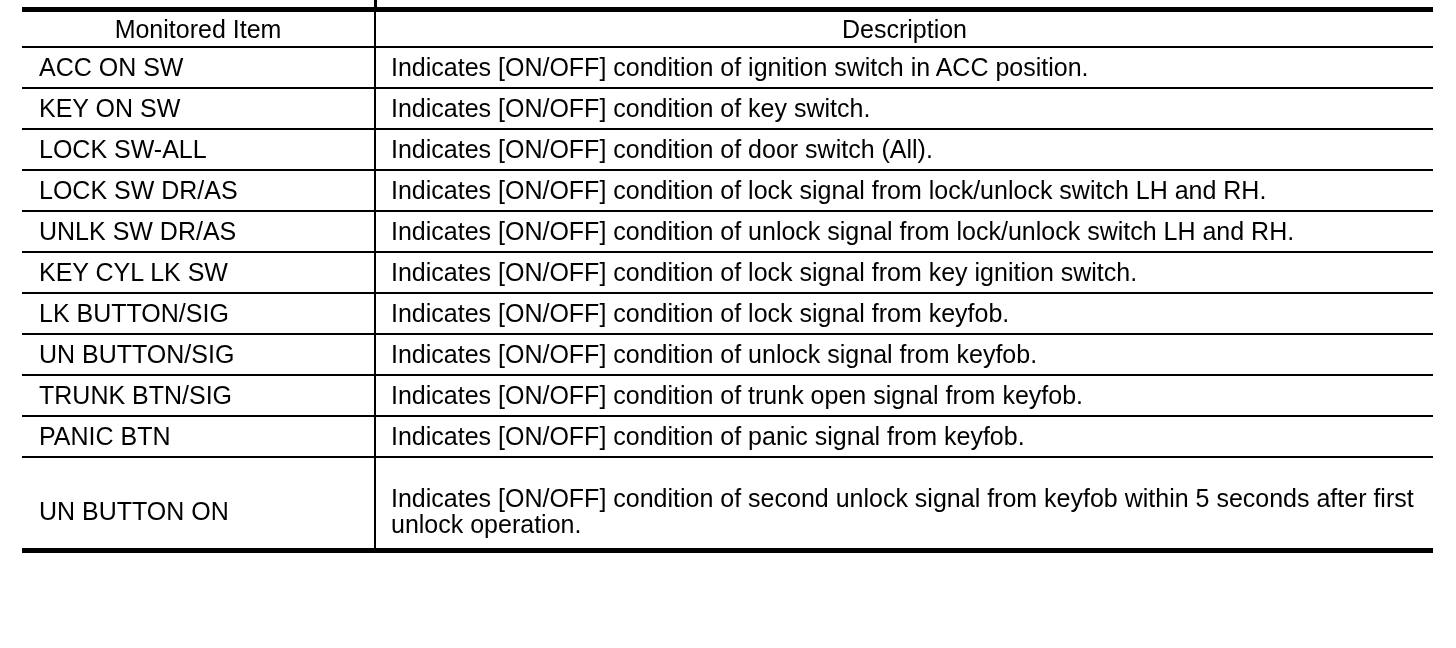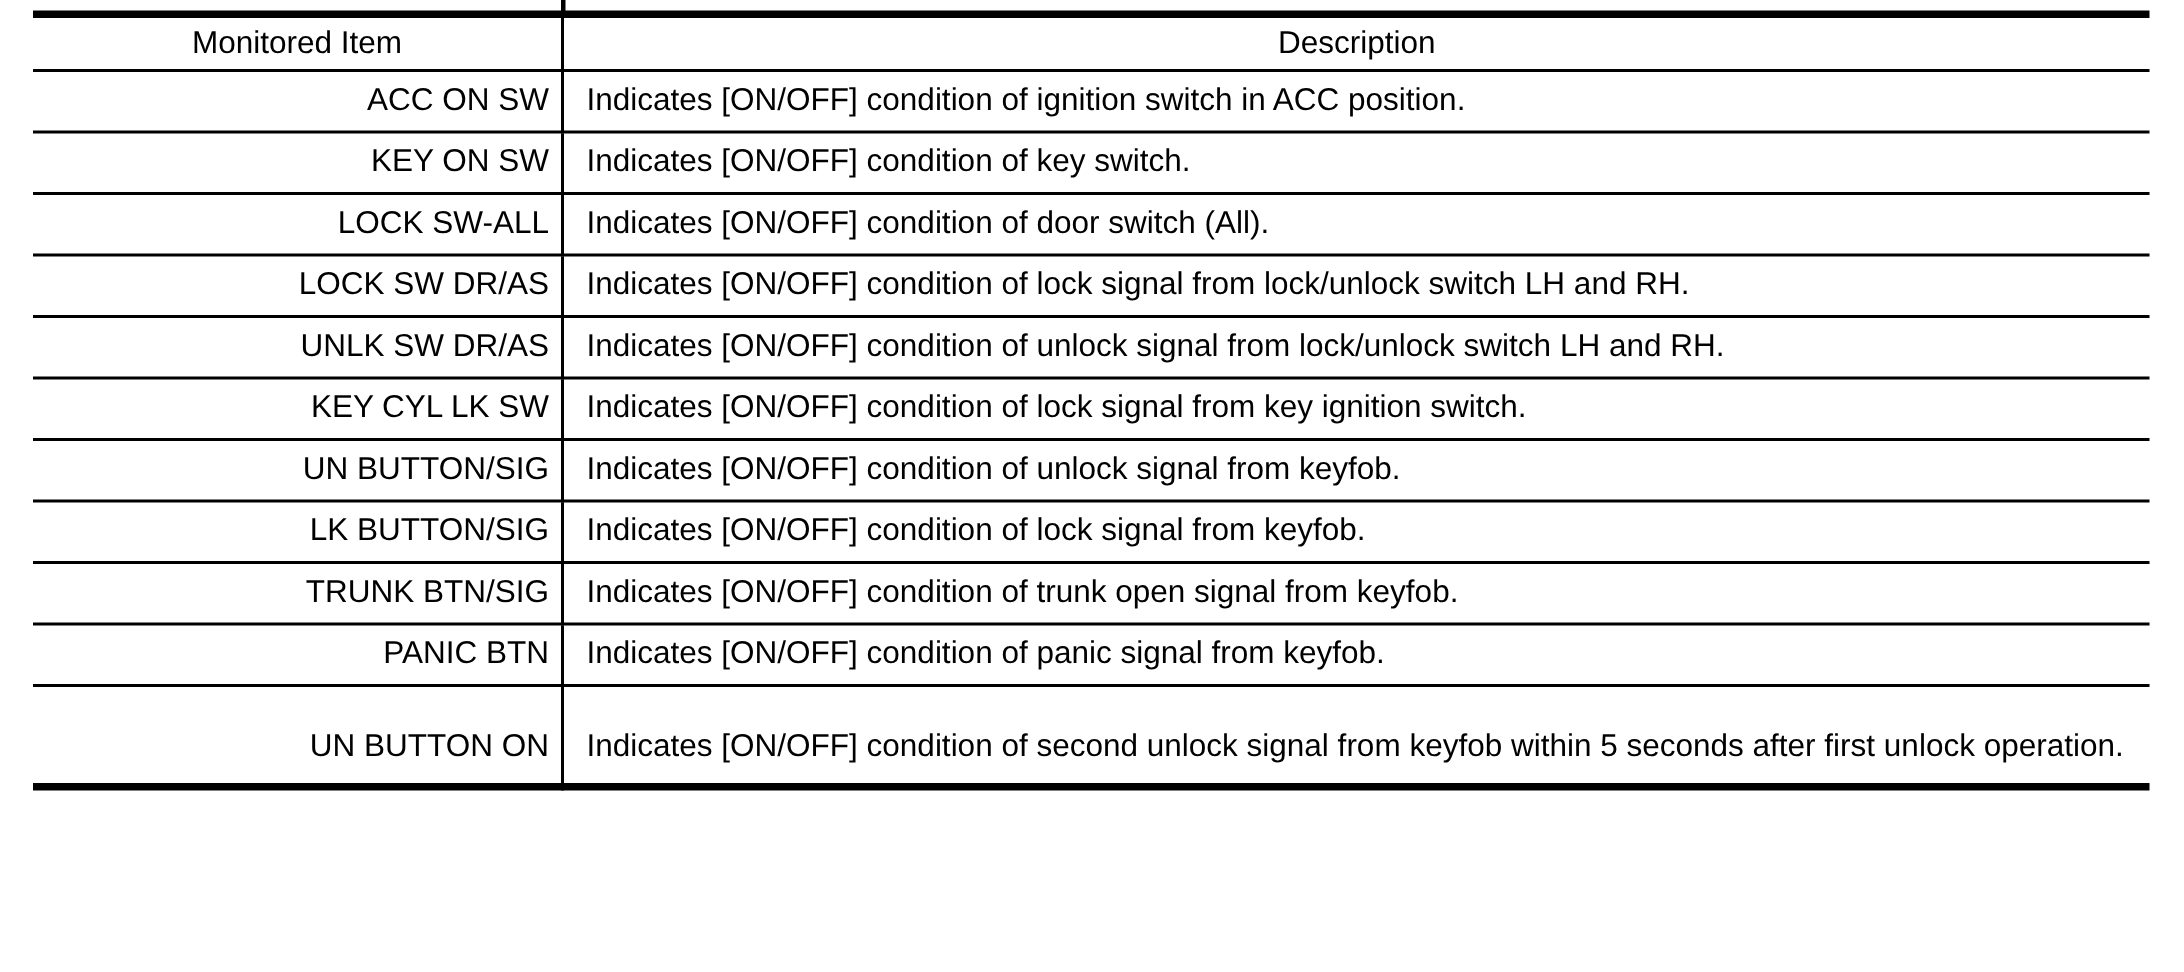--- a/index.html
+++ b/index.html
@@ -32,21 +32,21 @@
     width: 3px;
     height: 8px;
     background: #000000;
   }
   table.monitor-table {
     width: 100%;
     border-collapse: collapse;
     table-layout: fixed;
     border-top: 5px solid #000000;
     border-bottom: 5px solid #000000;
-    font-size: 21px;
+    font-size: 25px;
     line-height: 26px;
   }
   table.monitor-table th,
   table.monitor-table td {
     box-sizing: border-box;
     border-bottom: 2px solid #000000;
     font-weight: 400;
     vertical-align: middle;
     overflow: hidden;
   }
@@ -54,21 +54,21 @@
     width: 353px;
     border-right: 2px solid #000000;
   }
   th.col-item, th.col-desc {
     height: 37px;
     text-align: center;
     padding: 2px 6px;
   }
   td.cell-item {
     height: 41px;
-    text-align: right;
+    text-align: left;
     padding: 4px 8px 4px 17px;
   }
   td.cell-desc {
     height: 41px;
     text-align: left;
     padding: 4px 14px 4px 15px;
   }
   tr.tall td.cell-item,
   tr.tall td.cell-desc {
     padding-top: 27px;
@@ -114,27 +114,27 @@
     <td class="cell-item">UNLK SW DR/AS</td>
     <td class="cell-desc">Indicates [ON/OFF] condition of unlock signal from lock/unlock switch LH and RH.</td>
   </tr>
 
   <tr>
     <td class="cell-item">KEY CYL LK SW</td>
     <td class="cell-desc">Indicates [ON/OFF] condition of lock signal from key ignition switch.</td>
   </tr>
 
   <tr>
-    <td class="cell-item">UN BUTTON/SIG</td>
-    <td class="cell-desc">Indicates [ON/OFF] condition of unlock signal from keyfob.</td>
+    <td class="cell-item">LK BUTTON/SIG</td>
+    <td class="cell-desc">Indicates [ON/OFF] condition of lock signal from keyfob.</td>
   </tr>
 
   <tr>
-    <td class="cell-item">LK BUTTON/SIG</td>
-    <td class="cell-desc">Indicates [ON/OFF] condition of lock signal from keyfob.</td>
+    <td class="cell-item">UN BUTTON/SIG</td>
+    <td class="cell-desc">Indicates [ON/OFF] condition of unlock signal from keyfob.</td>
   </tr>
 
   <tr>
     <td class="cell-item">TRUNK BTN/SIG</td>
     <td class="cell-desc">Indicates [ON/OFF] condition of trunk open signal from keyfob.</td>
   </tr>
 
   <tr>
     <td class="cell-item">PANIC BTN</td>
     <td class="cell-desc">Indicates [ON/OFF] condition of panic signal from keyfob.</td>

